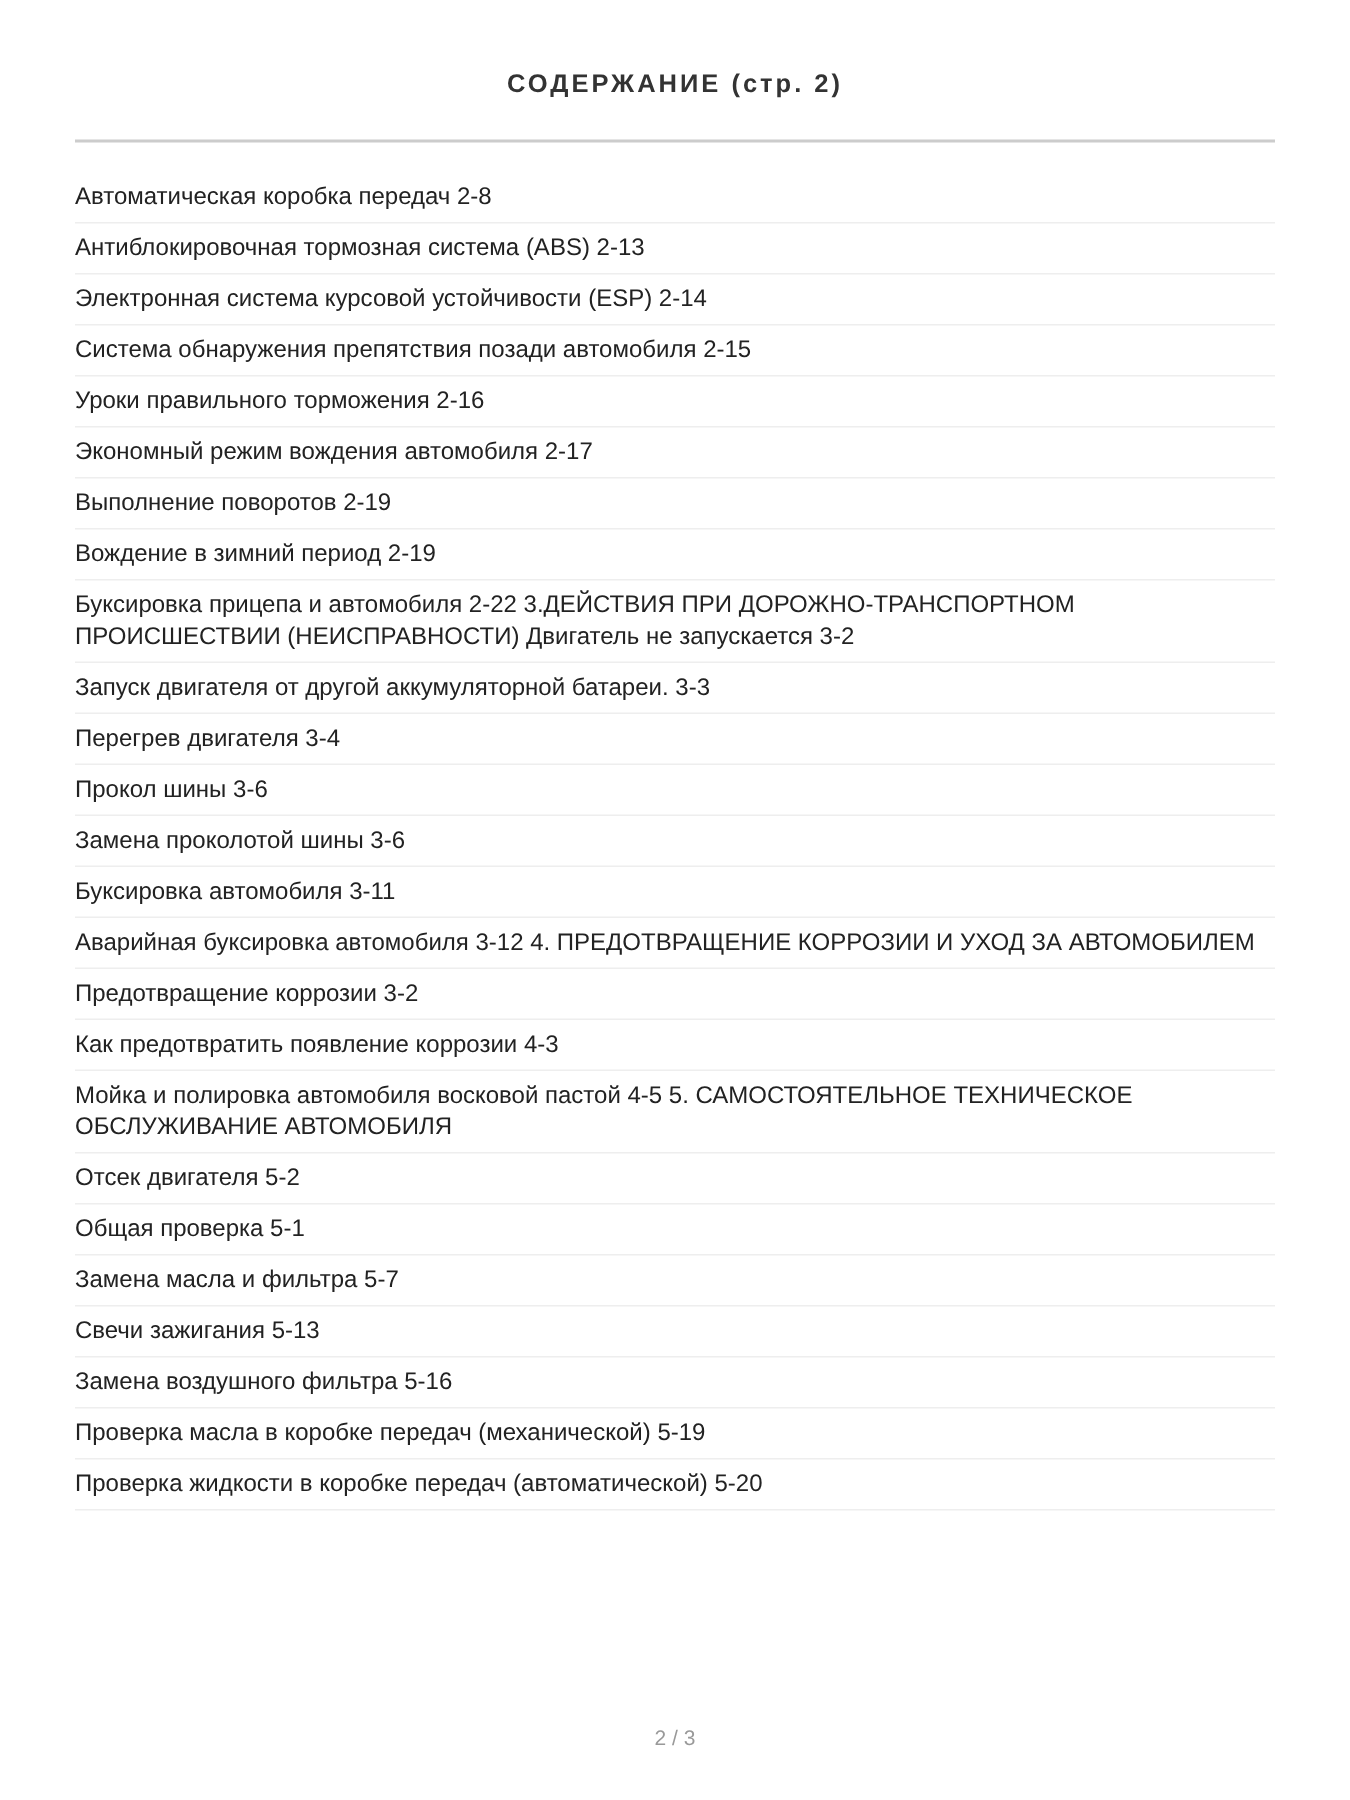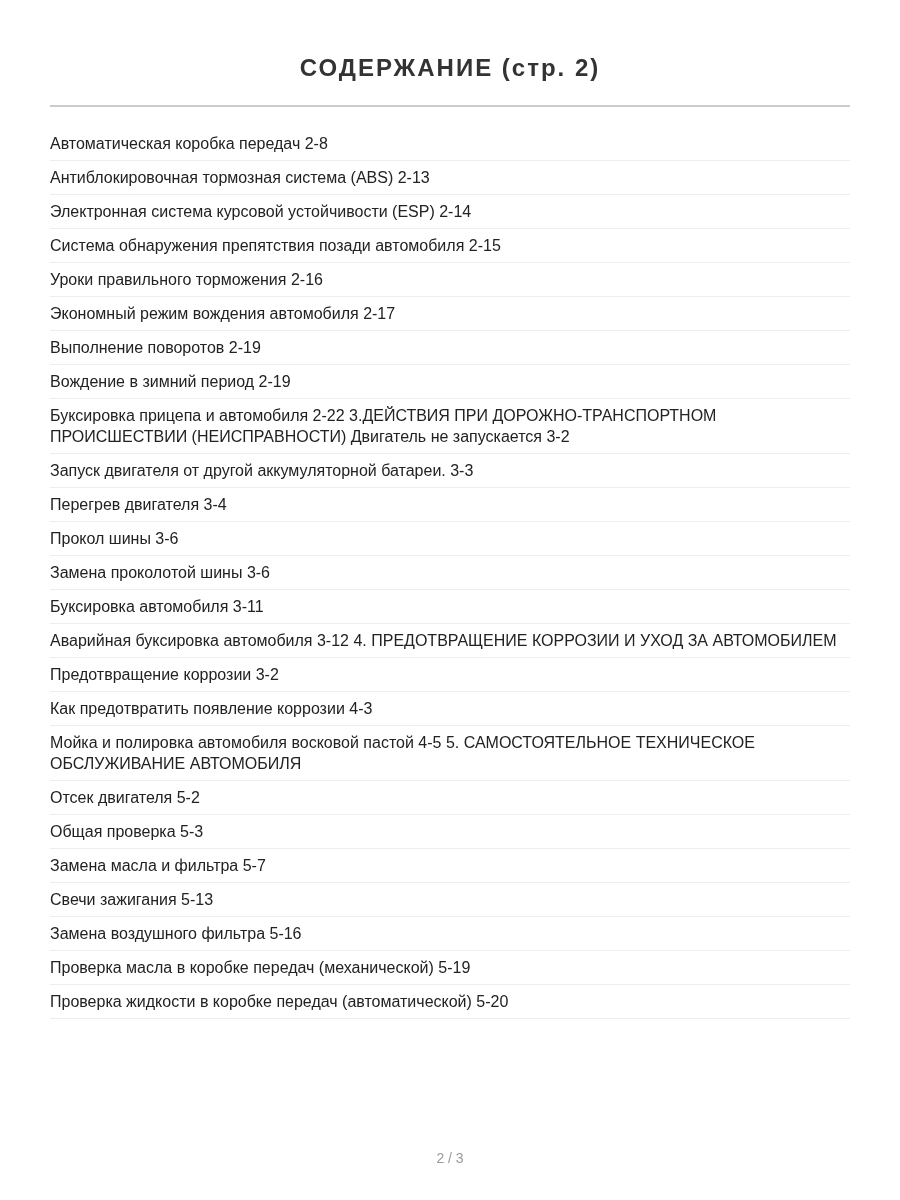--- a/index.html
+++ b/index.html
@@ -1,18 +1,18 @@
 <!DOCTYPE html>
 <html><head>
 <meta charset="utf-8">
 <style>
   html, body { margin: 0; padding: 0; background: #ffffff; }
   body { width: 900px; height: 1200px; position: relative; font-family: "Liberation Sans", sans-serif; color: #222222; overflow: hidden; }
   .page { position: absolute; left: 50px; top: 0; width: 800px; }
-  .title { margin: 12px; padding-top: 40px; height: 32px; line-height: 32px; text-align: center; font-size: 24px; font-weight: bold; letter-spacing: 2px; color: #333333; }
+  .title { margin: 0; padding-top: 40px; height: 32px; line-height: 32px; text-align: center; font-size: 17px; font-weight: bold; letter-spacing: 2px; color: #333333; }
   .rule { margin-top: 21px; height: 2px; background: #cccccc; }
   .toc { list-style: none; margin: 0; padding: 0; margin-top: 20px; }
   .toc li { font-size: 16px; line-height: 21px; padding: 6px 0; border-bottom: 1px solid #eeeeee; color: #222222; }
   .footer { position: absolute; left: 0; width: 900px; top: 1150px; text-align: center; font-size: 14px; color: #999999; }
 </style>
 </head>
 <body>
 
 <div class="page">
   <h1 class="title">СОДЕРЖАНИЕ (стр. 2)</h1>
@@ -30,21 +30,21 @@
     <li>Запуск двигателя от другой аккумуляторной батареи. 3-3</li>
     <li>Перегрев двигателя 3-4</li>
     <li>Прокол шины 3-6</li>
     <li>Замена проколотой шины 3-6</li>
     <li>Буксировка автомобиля 3-11</li>
     <li>Аварийная буксировка автомобиля 3-12 4. ПРЕДОТВРАЩЕНИЕ КОРРОЗИИ И УХОД ЗА АВТОМОБИЛЕМ</li>
     <li>Предотвращение коррозии 3-2</li>
     <li>Как предотвратить появление коррозии 4-3</li>
     <li>Мойка и полировка автомобиля восковой пастой 4-5 5. САМОСТОЯТЕЛЬНОЕ ТЕХНИЧЕСКОЕ ОБСЛУЖИВАНИЕ АВТОМОБИЛЯ</li>
     <li>Отсек двигателя 5-2</li>
-    <li>Общая проверка 5-3</li>
+    <li>Общая проверка 5-1</li>
     <li>Замена масла и фильтра 5-7</li>
     <li>Свечи зажигания 5-13</li>
     <li>Замена воздушного фильтра 5-16</li>
     <li>Проверка масла в коробке передач (механической) 5-19</li>
     <li>Проверка жидкости в коробке передач (автоматической) 5-20</li>
   </ul>
 </div>
 
 <div class="footer">2 / 3</div>
 

